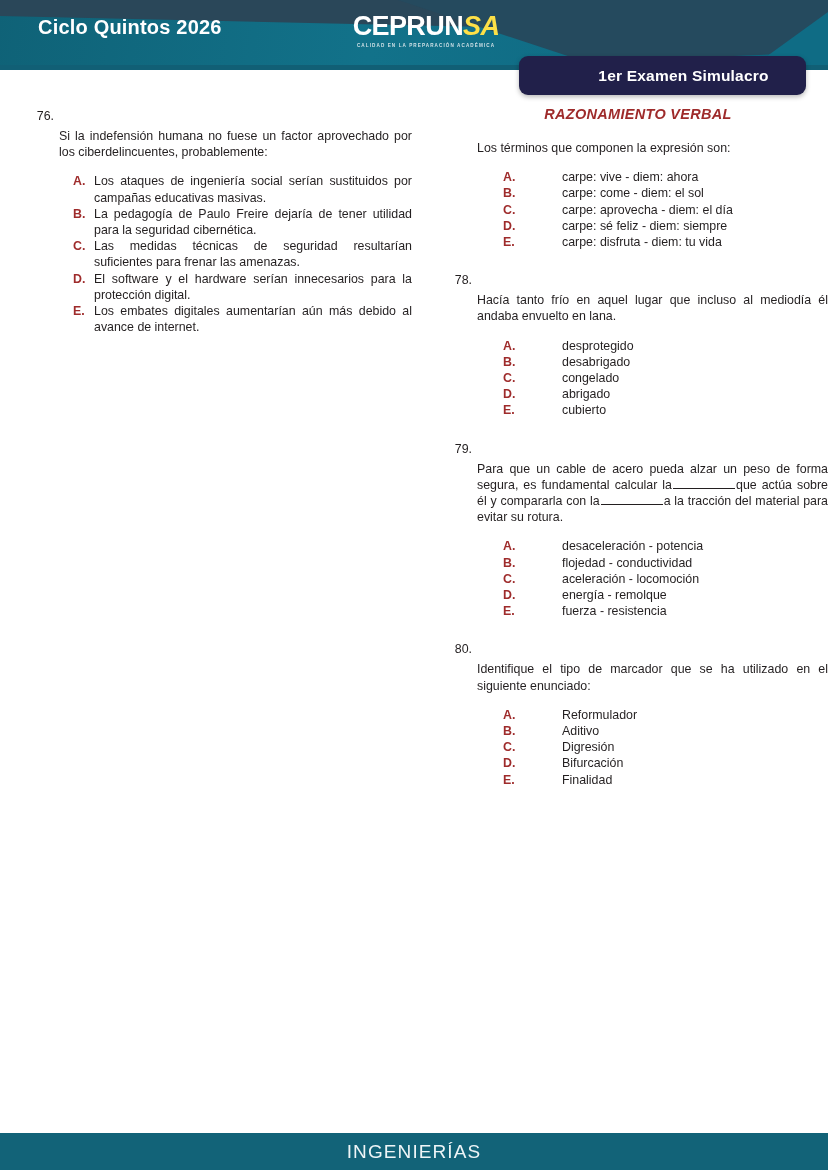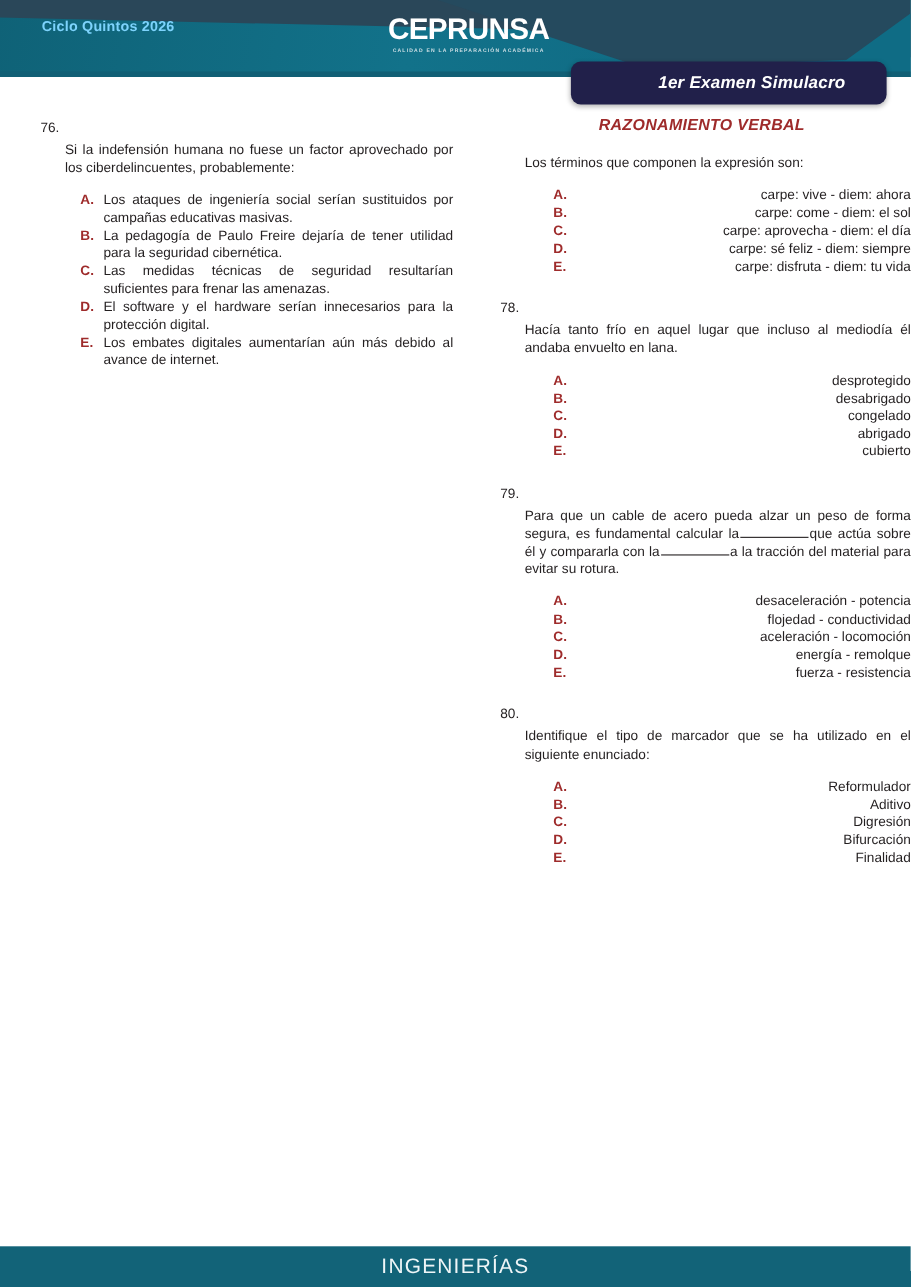--- a/index.html
+++ b/index.html
@@ -59,45 +59,46 @@
   .header-bottom-strip {
     position: absolute;
     left: 0; bottom: 0;
     width: 828px; height: 5px;
     background: #115f75;
   }
 
   .ciclo-title {
     position: absolute;
     left: 38px; top: 16px;
-    font-size: 13px;
+    font-size: 20px;
     font-weight: 600;
     letter-spacing: .2px;
-    color: #7dd3fc;
+    color: #ffffff;
     z-index: 6;
   }
 
   .logo {
     position: absolute;
     left: 336px; top: 13px;
     z-index: 6;
     text-align: center;
     width: 180px;
   }
   .logo-word {
     font-size: 27px;
     font-weight: 700;
     letter-spacing: -0.6px;
     color: #ffffff;
     line-height: 1;
     position: relative;
     display: inline-block;
   }
   .logo-word .tail {
-    color: #ffffff;
+    color: #fde047;
+    font-style: italic;
   }
   .logo-tag {
     margin-top: 3px;
     font-size: 4.6px;
     letter-spacing: 1.1px;
     color: #cfe0e6;
     font-weight: 600;
     text-align: center;
   }
 
@@ -105,21 +106,20 @@
     position: absolute;
     left: 519px; top: 56px;
     width: 287px; height: 39px;
     background: #21204a;
     border-radius: 9px;
     box-shadow: 0 2px 5px rgba(0,0,0,.28);
     z-index: 9;
     display: flex;
     align-items: center;
     justify-content: center;
-    font-style: italic;
   }
   .exam-badge span {
     color: #ffffff;
     font-size: 15.5px;
     font-weight: 600;
     letter-spacing: .2px;
     padding-left: 42px;
   }
 
   
@@ -197,21 +197,21 @@
     flex: 0 0 auto;
     width: 21px;
     color: #9e2b2b;
     font-weight: 700;
   }
   .opt-text {
     flex: 1 1 auto;
     text-align: justify;
     text-justify: inter-word;
   }
-  .opt-text.nojust { text-align: right; }
+  .opt-text.nojust { text-align: left; margin-left: 38px; }
 
   .blank-line {
     display: inline-block;
     border-bottom: 1px solid #231f20;
     width: 62px;
     vertical-align: baseline;
     height: 11px;
     margin: 0 1px;
   }
 

